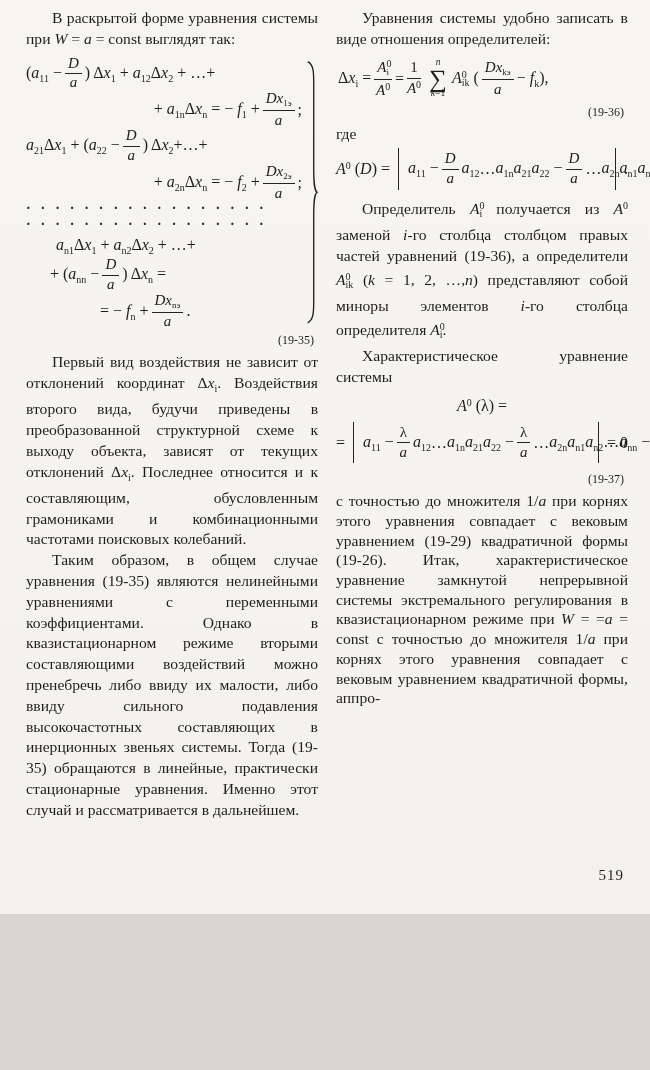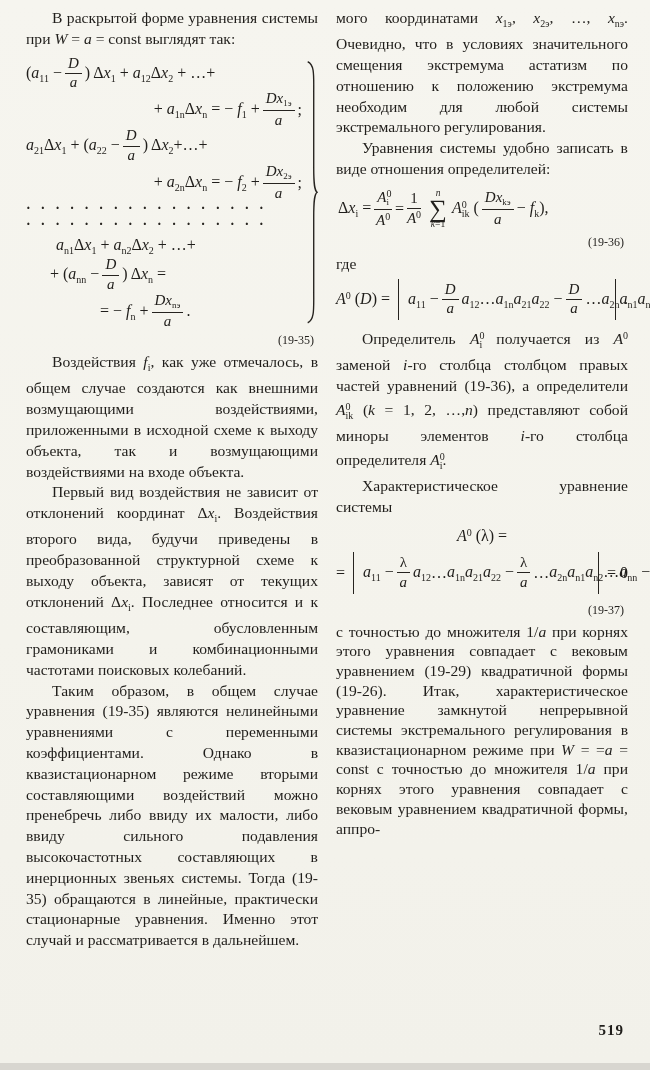--- a/index.html
+++ b/index.html
@@ -1,16 +1,16 @@
 <!DOCTYPE html>
 <html lang="ru"><head>
 <meta charset="utf-8">
 <style>
   html,body{margin:0;padding:0;background:#d8d6d0;}
-  .page{width:650px;height:1063px;background:#f5f4ee;position:relative;overflow:hidden;
+  .page{width:650px;height:914px;background:#f5f4ee;position:relative;overflow:hidden;
         font-family:"Liberation Serif","DejaVu Serif",serif;color:#201e1b;
         background-image:linear-gradient(180deg,#f6f5ef 0%,#f4f3ec 60%,#f2f1ea 100%);}
   .cols{display:flex;gap:18px;padding:8px 22px 0 26px;}
   .col{width:292px;flex:0 0 292px;}
   p{margin:0;text-align:justify;font-size:15.6px;line-height:20.8px;hyphens:auto;}
   p.ind{text-indent:26px;}
   p.tight{line-height:19.7px;}
   p.where{margin:2px 0 0;}
   sub{font-size:10px;vertical-align:-0.35em;letter-spacing:0;}
   sup{font-size:10px;vertical-align:0.5em;}
@@ -38,21 +38,21 @@
   .sum .sig{font-size:25px;line-height:0.85;}
   .brace{position:absolute;right:0;top:4px;height:calc(100% - 10px);width:12px;}
   
   .mx-wrap{display:flex;align-items:center;gap:8px;margin:4px 0 6px;font-size:16px;}
   .mx-prefix,.mx-suffix{white-space:nowrap;flex:0 0 auto;}
   .mx-body{border-left:1.7px solid #26231f;border-right:1.7px solid #26231f;
            padding:3px 9px;flex:1 1 auto;display:flex;flex-direction:row;min-width:0;}
   .mx-row{display:flex;justify-content:space-between;align-items:center;min-height:31px;}
   .mx-row.dots{min-height:15px;overflow:hidden;}
   .mx-cell{display:inline-flex;align-items:center;white-space:nowrap;}
-  .pagenum{position:absolute;right:26px;bottom:24px;font-size:15px;font-weight:bold;letter-spacing:1px;}
+  .pagenum{position:absolute;right:26px;bottom:30px;font-size:15px;font-weight:normal;letter-spacing:1px;}
 </style>
 </head>
 <body>
 
 <div class="page">
   <div class="cols">
 
     <div class="col">
       <p class="ind">В раскрытой форме уравнения системы при <i>W</i> = <i>a</i> = const выглядят так:</p>
 
@@ -115,27 +115,25 @@
               </span>
               <span> .</span>
             </div>
           <svg class="brace" viewBox="0 0 14 300" preserveAspectRatio="none">
             <path d="M2 2 C10 5 9 18 9 36 L9 122 C9 142 10 148 13 150 C10 152 9 158 9 178 L9 264 C9 282 10 295 2 298" fill="none" stroke="#26231f" stroke-width="1.6"></path>
           </svg>
         </div>
         <div class="eq-tag">(19-35)</div>
       </div>
 
-      <p class="ind">Воздействия <i>f</i><sub>i</sub>, как уже отмечалось, в общем случае создаются как внешними возмущающими воздействиями, приложенными в исходной схеме к выходу объекта, так и возмущающими воздействиями на входе объекта.</p>
       <p class="ind">Первый вид воздействия не зависит от отклонений координат Δ<i>x</i><sub>i</sub>. Воздействия второго вида, будучи приведены в преобразованной структурной схеме к выходу объекта, зависят от текущих отклонений Δ<i>x</i><sub>i</sub>. Последнее относится и к составляющим, обусловленным грамониками и комбинационными частотами поисковых колебаний.</p>
       <p class="ind">Таким образом, в общем случае уравнения (19-35) являются нелинейными уравнениями с переменными коэффициентами. Однако в квазистационарном режиме вторыми составляющими воздействий можно пренебречь либо ввиду их малости, либо ввиду сильного подавления высокочастотных составляющих в инерционных звеньях системы. Тогда (19-35) обращаются в линейные, практически стационарные уравнения. Именно этот случай и рассматривается в дальнейшем.</p>
     </div>
 
     <div class="col">
-      <p>мого координатами <i>x</i><sub>1э</sub>, <i>x</i><sub>2э</sub>, …, <i>x</i><sub>nэ</sub>. Очевидно, что в условиях значительного смещения экстремума астатизм по отношению к положению экстремума необходим для любой системы экстремального регулирования.</p>
       <p class="ind">Уравнения системы удобно записать в виде отношения определителей:</p>
 
       <div class="eq-block">
         <div class="eq-line" style="margin-left:2px;min-height:46px;">
             <span>Δ<i>x</i><sub>i</sub> = </span>
             <span class="frac">
               <span class="num"><i>A</i><sup>0</sup><sub>i</sub></span>
               <span class="den"><i>A</i><sup>0</sup></span>
             </span>
             <span> = </span>

